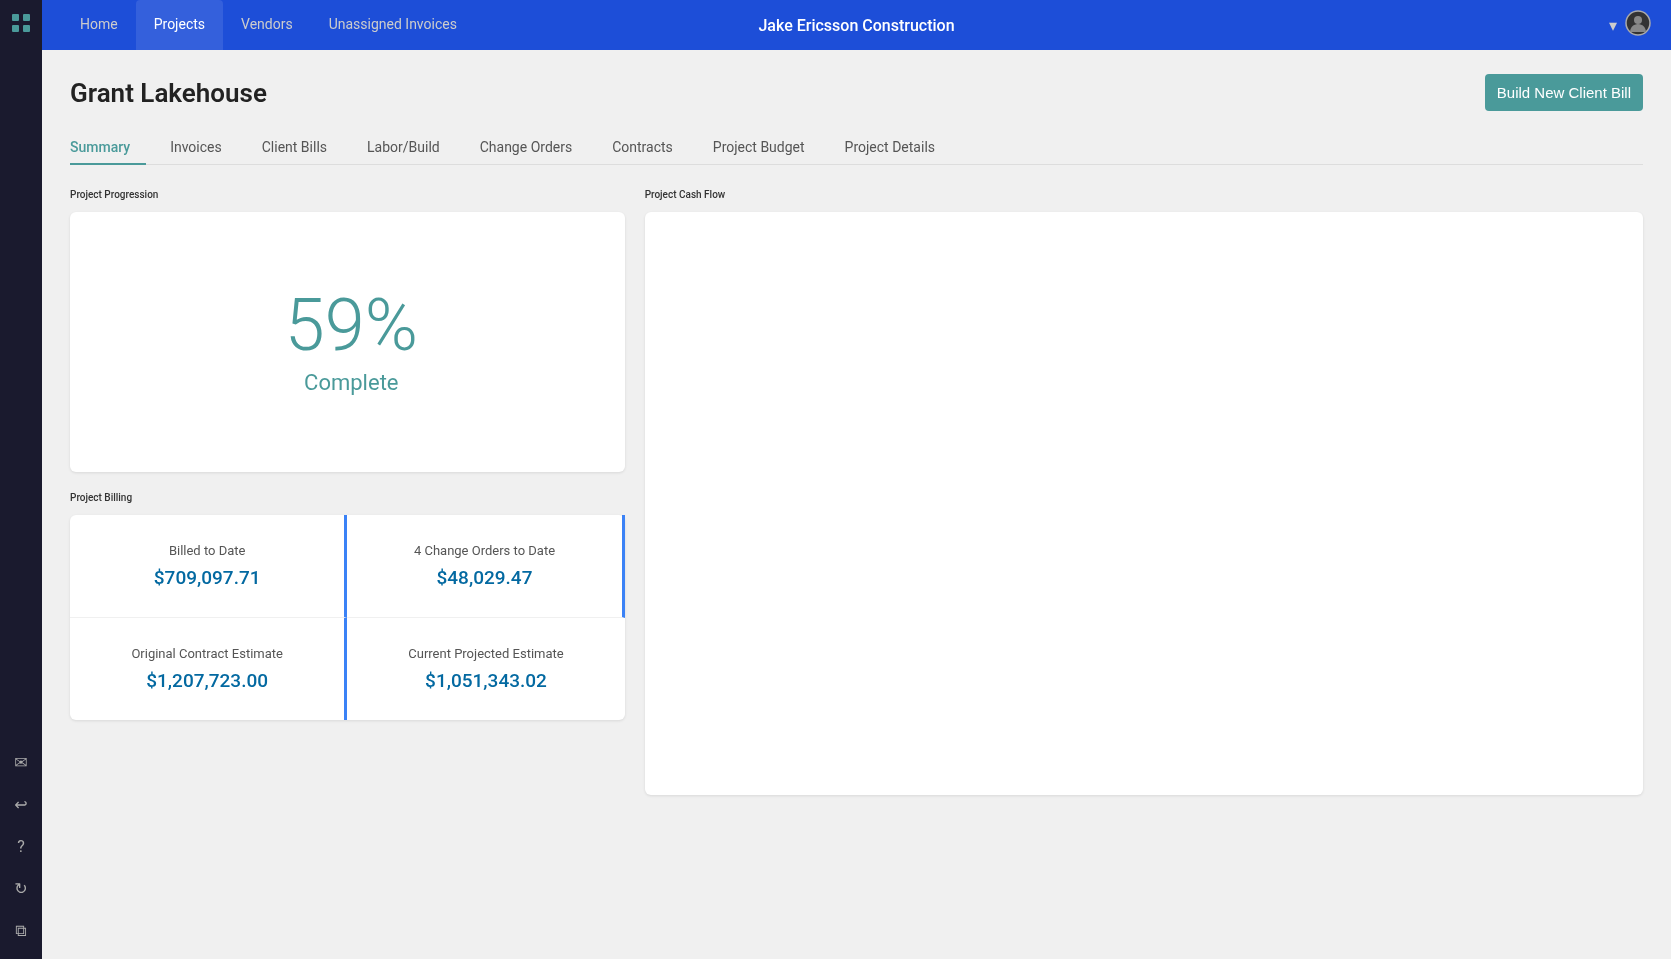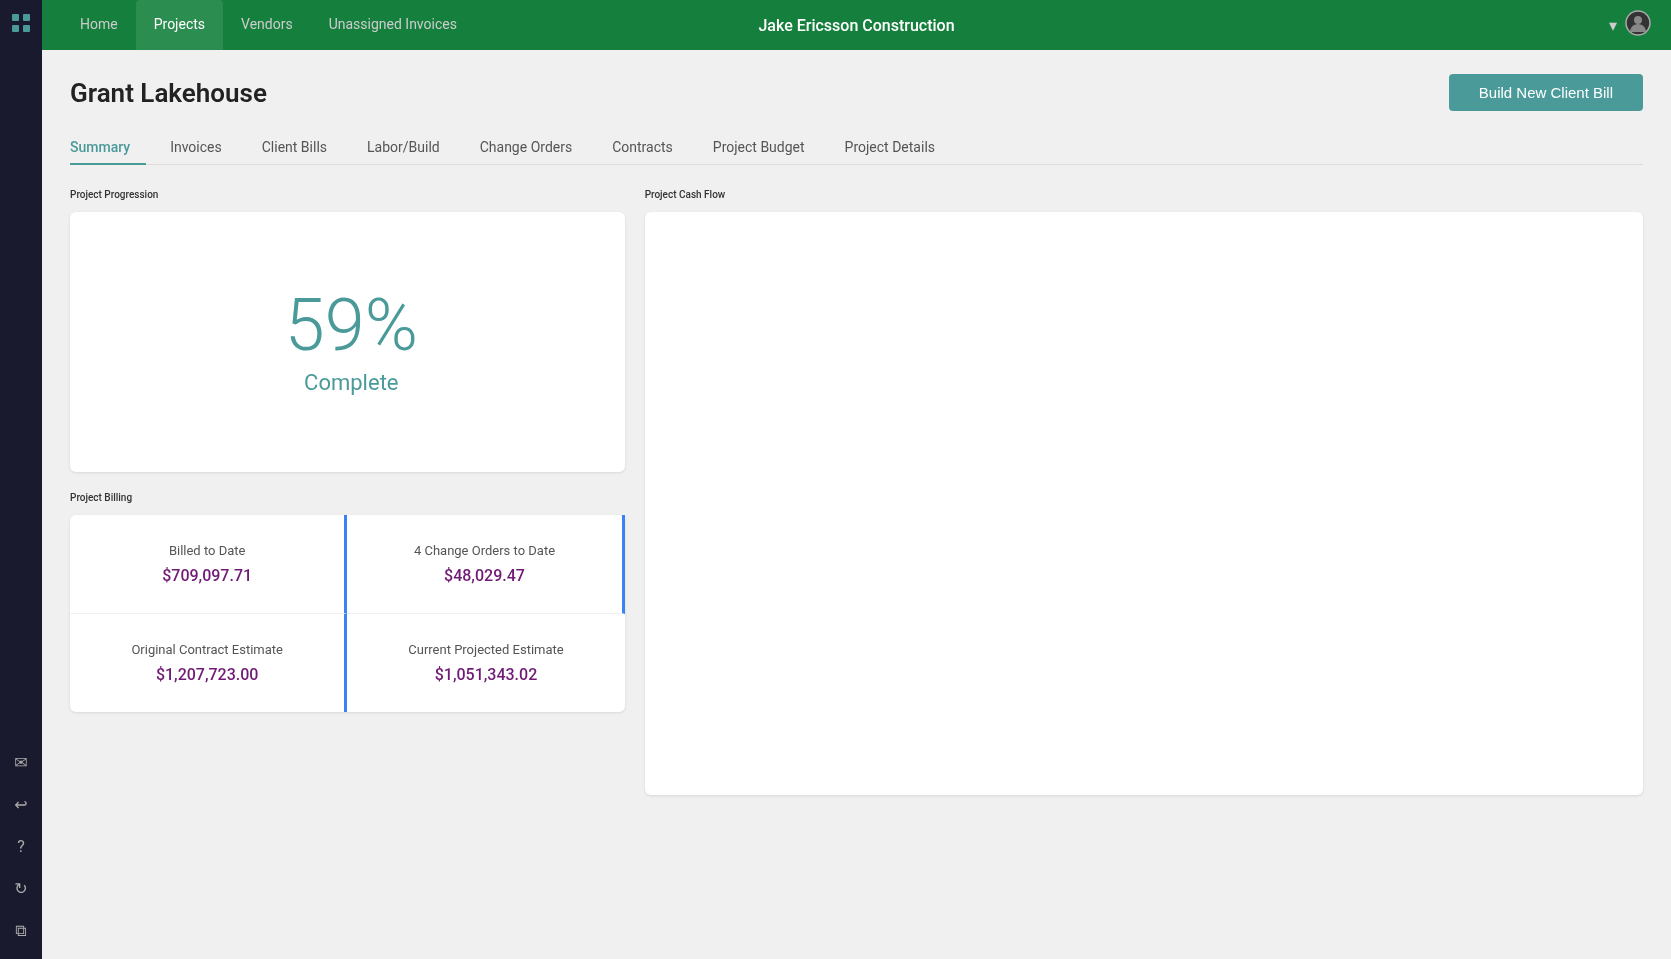--- a/index.html
+++ b/index.html
@@ -39,21 +39,21 @@
     
     .main-wrapper {
       flex: 1;
       display: flex;
       flex-direction: column;
       overflow: hidden;
     }
 
     
     .topnav {
-      background: #15803d;
+      background: #1d4ed8;
       color: white;
       display: flex;
       align-items: center;
       height: 50px;
       padding: 0 20px;
       position: relative;
     }
     .topnav-title {
       position: absolute;
       left: 50%;
@@ -108,21 +108,21 @@
     }
     .page-title {
       font-size: 26px;
       font-weight: 600;
       color: #222;
     }
     .btn-primary {
       background: #4a9a9a;
       color: white;
       border: none;
-      padding: 10px 30px;
+      padding: 10px 12px;
       font-size: 15px;
       border-radius: 4px;
       cursor: pointer;
       font-weight: 500;
     }
 
     
     .sub-tabs {
       display: flex;
       gap: 8px;
@@ -205,22 +205,22 @@
     .billing-cell:nth-child(1),
     .billing-cell:nth-child(2) {
       border-bottom: 1px solid #f0f0f0;
     }
     .billing-cell-label {
       font-size: 13px;
       color: #555;
       margin-bottom: 8px;
     }
     .billing-cell-value {
-      font-size: 16px;
-      color: #701a75;
+      font-size: 19px;
+      color: #0369a1;
       font-weight: 500;
     }
 
     
     .cash-flow-card {
       height: 100%;
       min-height: 560px;
     }
 
     .left-column {

